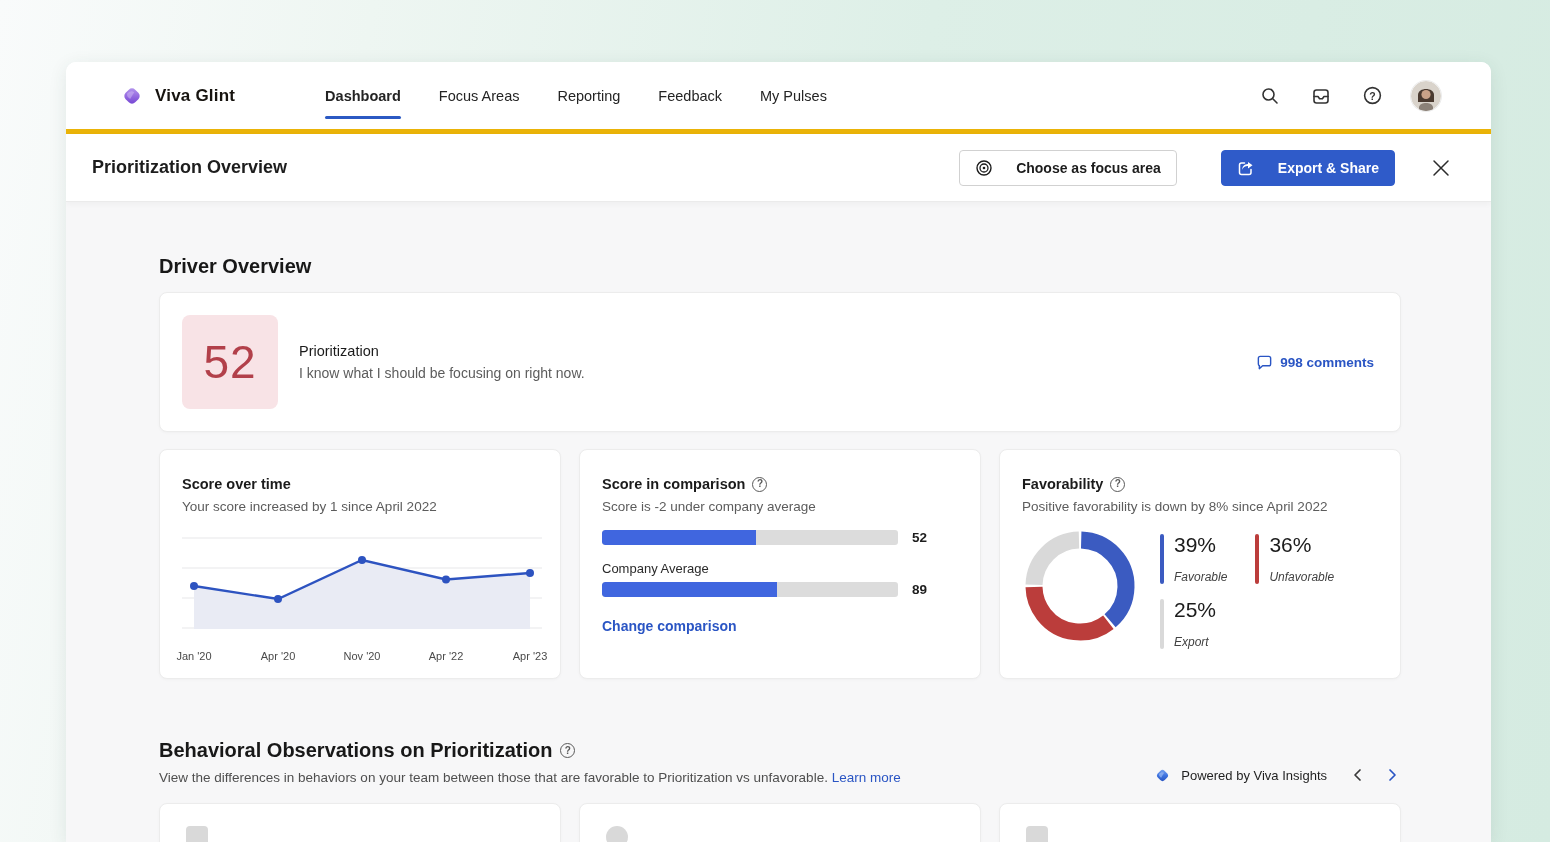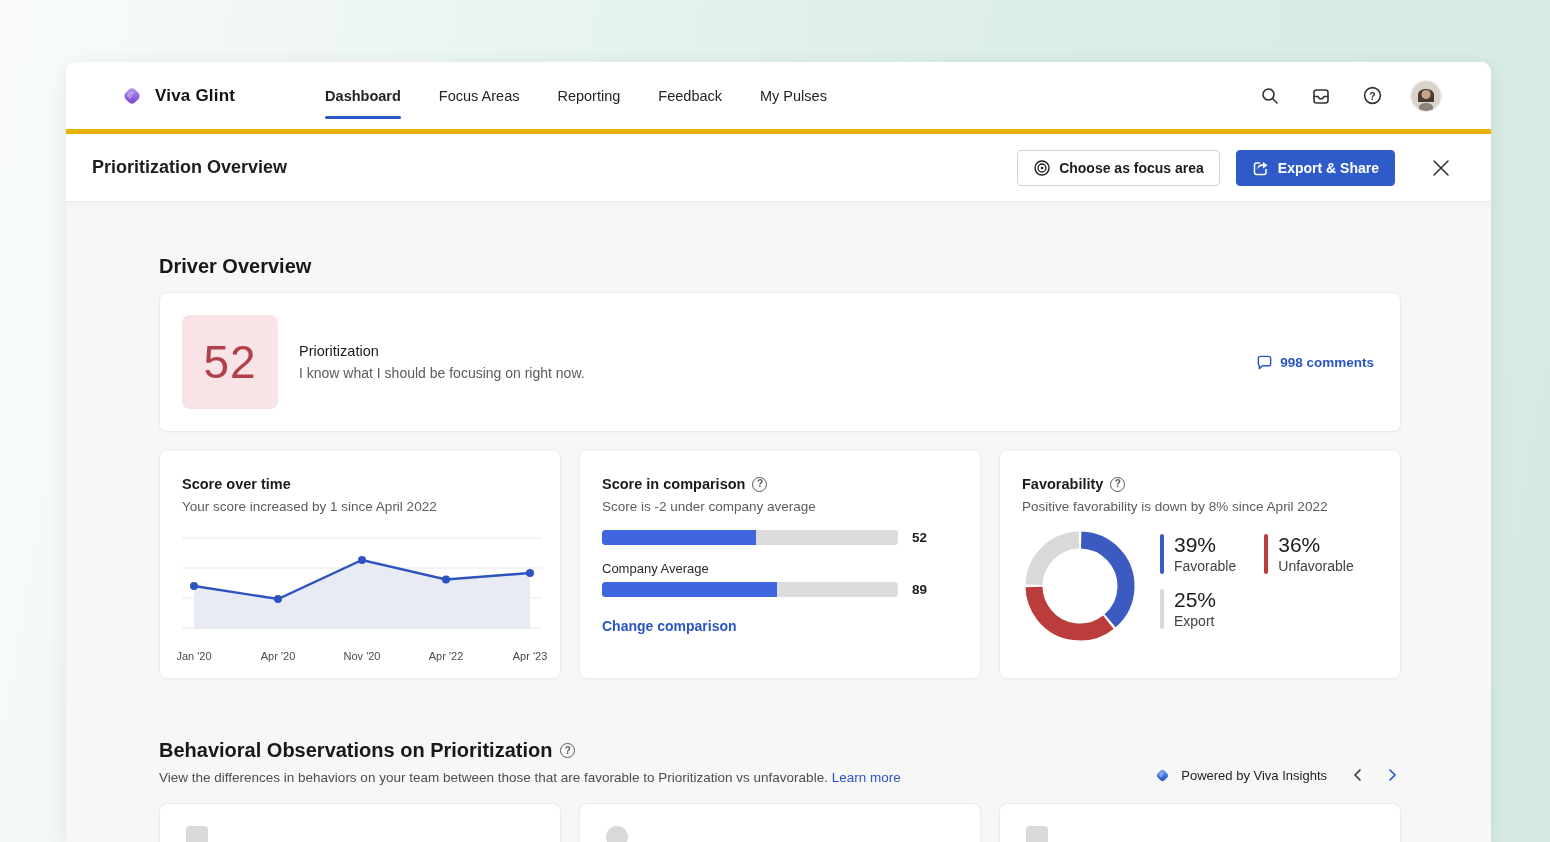--- a/index.html
+++ b/index.html
@@ -27,22 +27,22 @@
   .icon-btn { width:24px; height:24px; display:flex; align-items:center; justify-content:center; cursor:pointer; }
   .avatar { width:30px; height:30px; border-radius:50%; overflow:hidden; cursor:pointer;
     box-shadow:0 0 0 1px rgba(0,0,0,.08); }
 
   
   .page-header { height:68px; flex:none; display:flex; align-items:center;
     padding:0 36px 0 26px; background:#fff; border-bottom:1px solid #ebebeb;
     box-shadow:0 2px 6px rgba(0,0,0,.04); position:relative; z-index:2; }
   .page-title { font-size:18px; font-weight:600; color:#1d1d1d; }
   .header-actions { margin-left:auto; display:flex; align-items:center; gap:16px; }
-  .btn { display:flex; align-items:center; gap:8px; height:36px; padding:0 15px;
-    border-radius:4px; font-size:14px; font-weight:600; cursor:pointer; }
+  .btn { display:flex; align-items:center; gap:23px; height:36px; padding:0 15px;
+    border-radius:4px; font-size:14px; font-weight:600; cursor:pointer;margin-left:28px; }
   .btn-outline { background:#fff; border:1px solid #d1d1d1; color:#1c1c1c; }
   .btn-primary { background:#2f5bc9; border:1px solid #2f5bc9; color:#fff; }
   .close-btn { margin-left:16px; width:28px; height:28px; display:flex; align-items:center;
     justify-content:center; cursor:pointer; }
 
   
   .content { flex:1; background:#f7f7f8; padding:53px 90px 0 93px; overflow:hidden; }
   .section-heading { font-size:20px; font-weight:600; color:#181818; }
 
   .card { background:#fff; border:1px solid #ececec; border-radius:8px;
@@ -83,21 +83,21 @@
   .bar-value { margin-left:14px; font-size:13.5px; font-weight:600; color:#1d1d1d; }
   .change-link { display:inline-block; margin-top:21px; font-size:14px; color:#2a55c4; font-weight:600; cursor:pointer; }
 
   
   .fav-body { display:flex; align-items:flex-start; margin-top:16px; }
   .donut-wrap { width:112px; height:112px; flex:none; margin-left:2px; }
   .legend { margin-left:24px; display:grid; grid-template-columns:auto auto; column-gap:28px; row-gap:15px; margin-top:4px; }
   .legend-item { display:flex; gap:10px; }
   .legend-bar { width:4px; border-radius:2px; flex:none; align-self:stretch; }
   .legend-pct { font-size:21px; color:#1c1c1c; line-height:1.05; }
-  .legend-label { font-size:14px; color:#424242; margin-top:2px; }
+  .legend-label { font-size:12px; color:#424242; margin-top:14px;font-style:italic; }
 
   
   .behavioral-header { margin-top:60px; display:flex; align-items:flex-end; }
   .bh-left {}
   .bh-title-row { display:flex; align-items:center; gap:8px; }
   .bh-subtitle { margin-top:8px; font-size:13.5px; color:#4f4f4f; }
   .learn-more { color:#2a55c4; cursor:pointer;margin-top:20px; }
   .powered { margin-left:auto; display:flex; align-items:center; gap:10px; padding-bottom:1px; }
   .powered-label { font-size:13px; color:#1f1f1f; }
   .chevrons { display:flex; align-items:center; gap:16px; margin-left:12px; }

